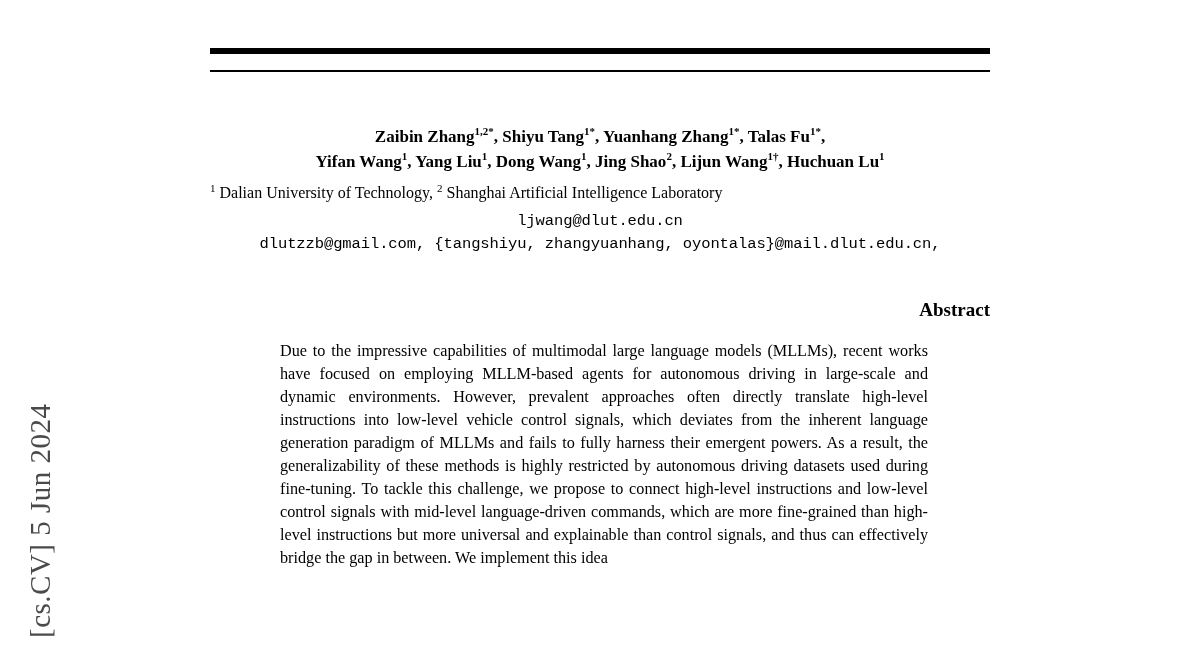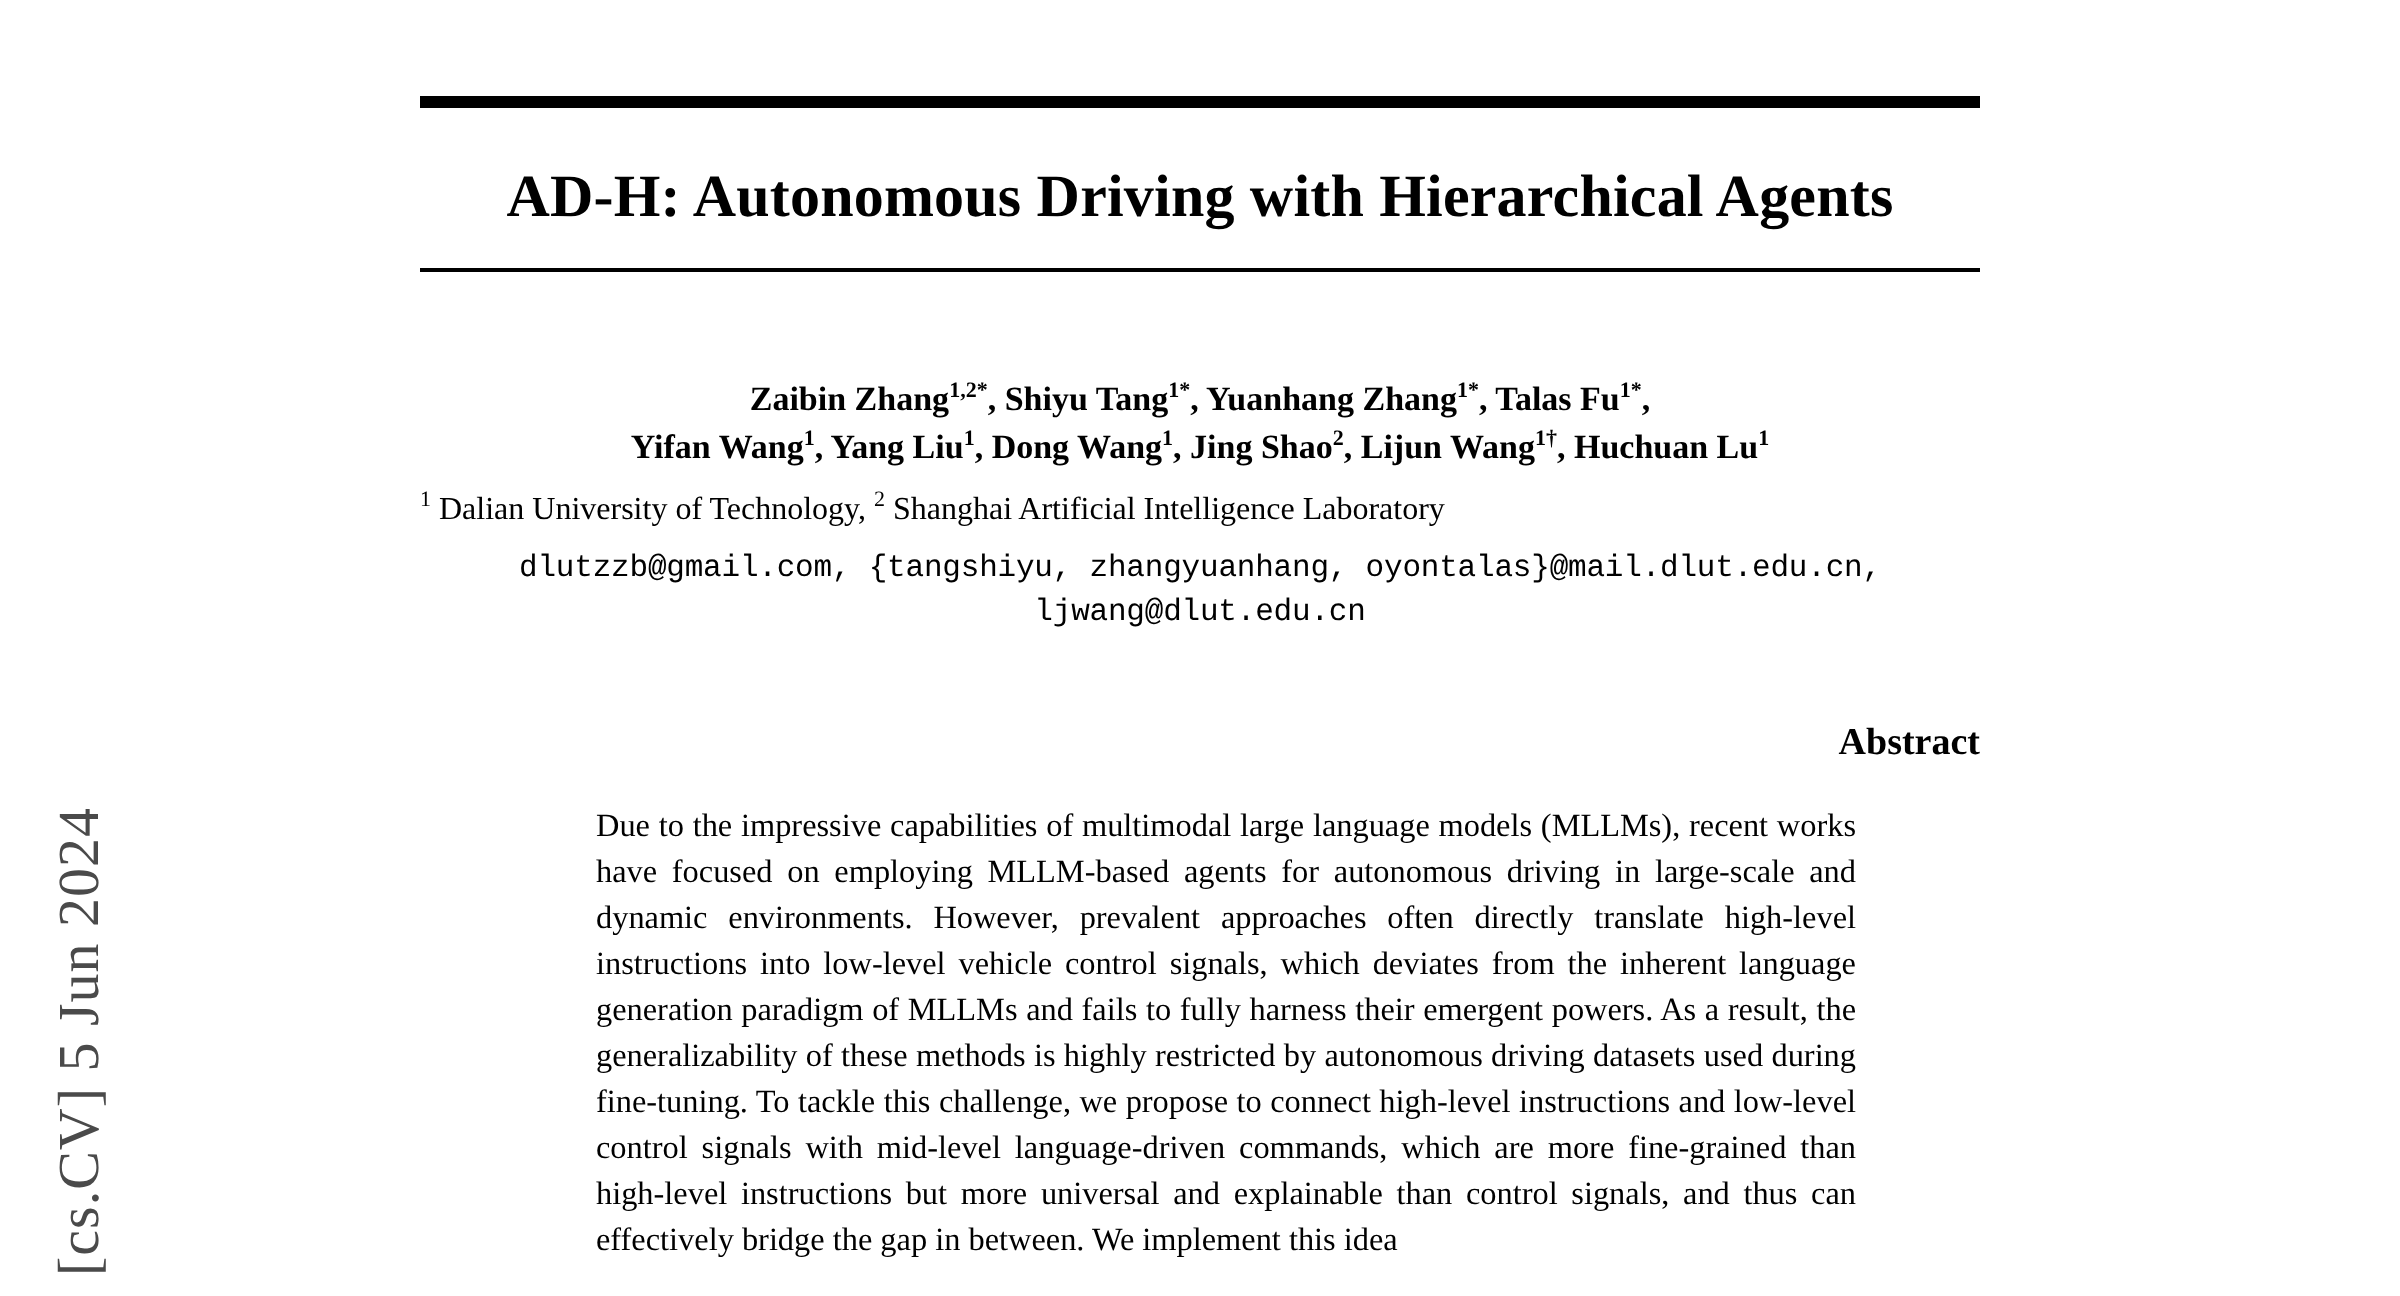--- a/index.html
+++ b/index.html
@@ -107,60 +107,59 @@
   .abstract-heading {
     margin-top: 44px;
     text-align: right;
     font-family: "Liberation Serif", serif;
     font-weight: bold;
     font-size: 19px;
   }
 
   .abstract-body {
     margin-top: 19px;
-    margin-left: 88px;
+    margin-left: 70px;
     margin-right: 62px;
     font-family: "Liberation Serif", serif;
     font-size: 16.2px;
     line-height: 1.42;
     text-align: justify;
     text-justify: inter-word;
     hyphens: manual;
   }
 </style>
 </head>
 <body>
 
 <div class="arxiv-stamp">
   <span>[cs.CV]  5 Jun 2024</span>
 </div>
 
 <div class="page">
 
   <div class="rule-top"></div>
 
-  <h1 class="paper-title">AD-H: Autonomous Driving with Hierarchical Agents</h1>
 
   <div class="rule-bottom"></div>
 
   <div class="authors">
     <div>
       Zaibin Zhang<sup>1,2</sup><sup>*</sup>, Shiyu Tang<sup>1</sup><sup>*</sup>, Yuanhang Zhang<sup>1</sup><sup>*</sup>, Talas Fu<sup>1</sup><sup>*</sup>,
     </div>
     <div>
       Yifan Wang<sup>1</sup>, Yang Liu<sup>1</sup>, Dong Wang<sup>1</sup>, Jing Shao<sup>2</sup>, Lijun Wang<sup>1</sup><sup>†</sup>, Huchuan Lu<sup>1</sup>
     </div>
   </div>
 
   <div class="affiliations">
     <sup>1</sup> Dalian University of Technology, <sup>2</sup> Shanghai Artificial Intelligence Laboratory
   </div>
 
   <div class="emails">
+    <div>ljwang@dlut.edu.cn</div>
     <div>dlutzzb@gmail.com, {tangshiyu, zhangyuanhang, oyontalas}@mail.dlut.edu.cn,</div>
-    <div>ljwang@dlut.edu.cn</div>
   </div>
 
   <div class="abstract-heading">Abstract</div>
 
   <div class="abstract-body">Due to the impressive capabilities of multimodal large language models (MLLMs), recent works have focused on employing MLLM-based agents for autonomous driving in large-scale and dynamic environments. However, prevalent approaches often directly translate high-level instructions into low-level vehicle control signals, which deviates from the inherent language generation paradigm of MLLMs and fails to fully harness their emergent powers. As a result, the generalizability of these methods is highly restricted by autonomous driving datasets used during fine-tuning. To tackle this challenge, we propose to connect high-level instructions and low-level control signals with mid-level language-driven commands, which are more fine-grained than high-level instructions but more universal and explainable than control signals, and thus can effectively bridge the gap in between. We implement this idea</div>
 
 </div>
 
 </body></html>

